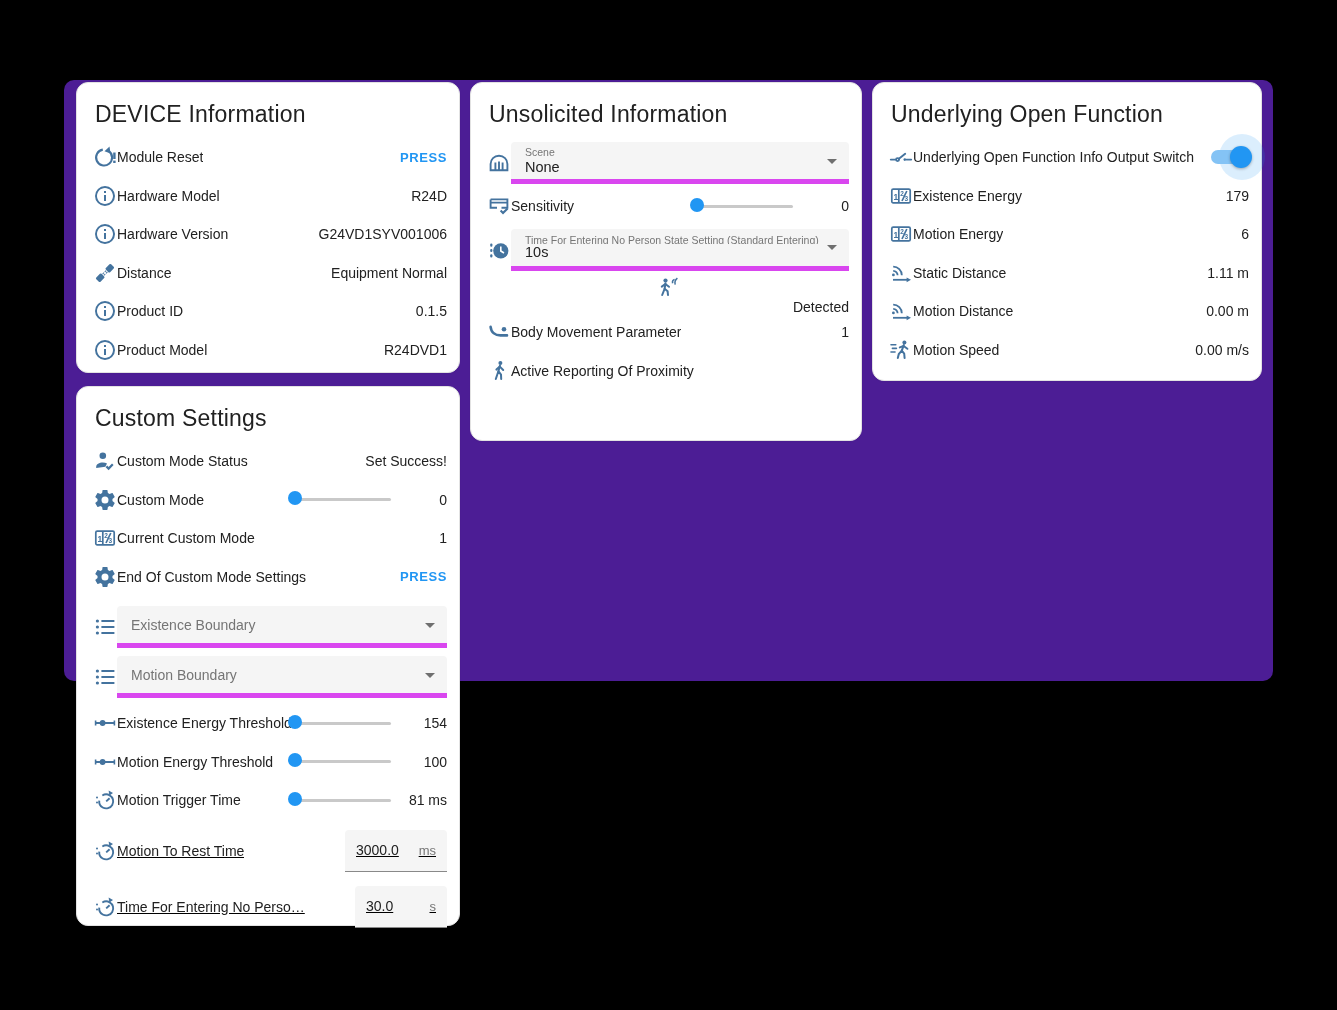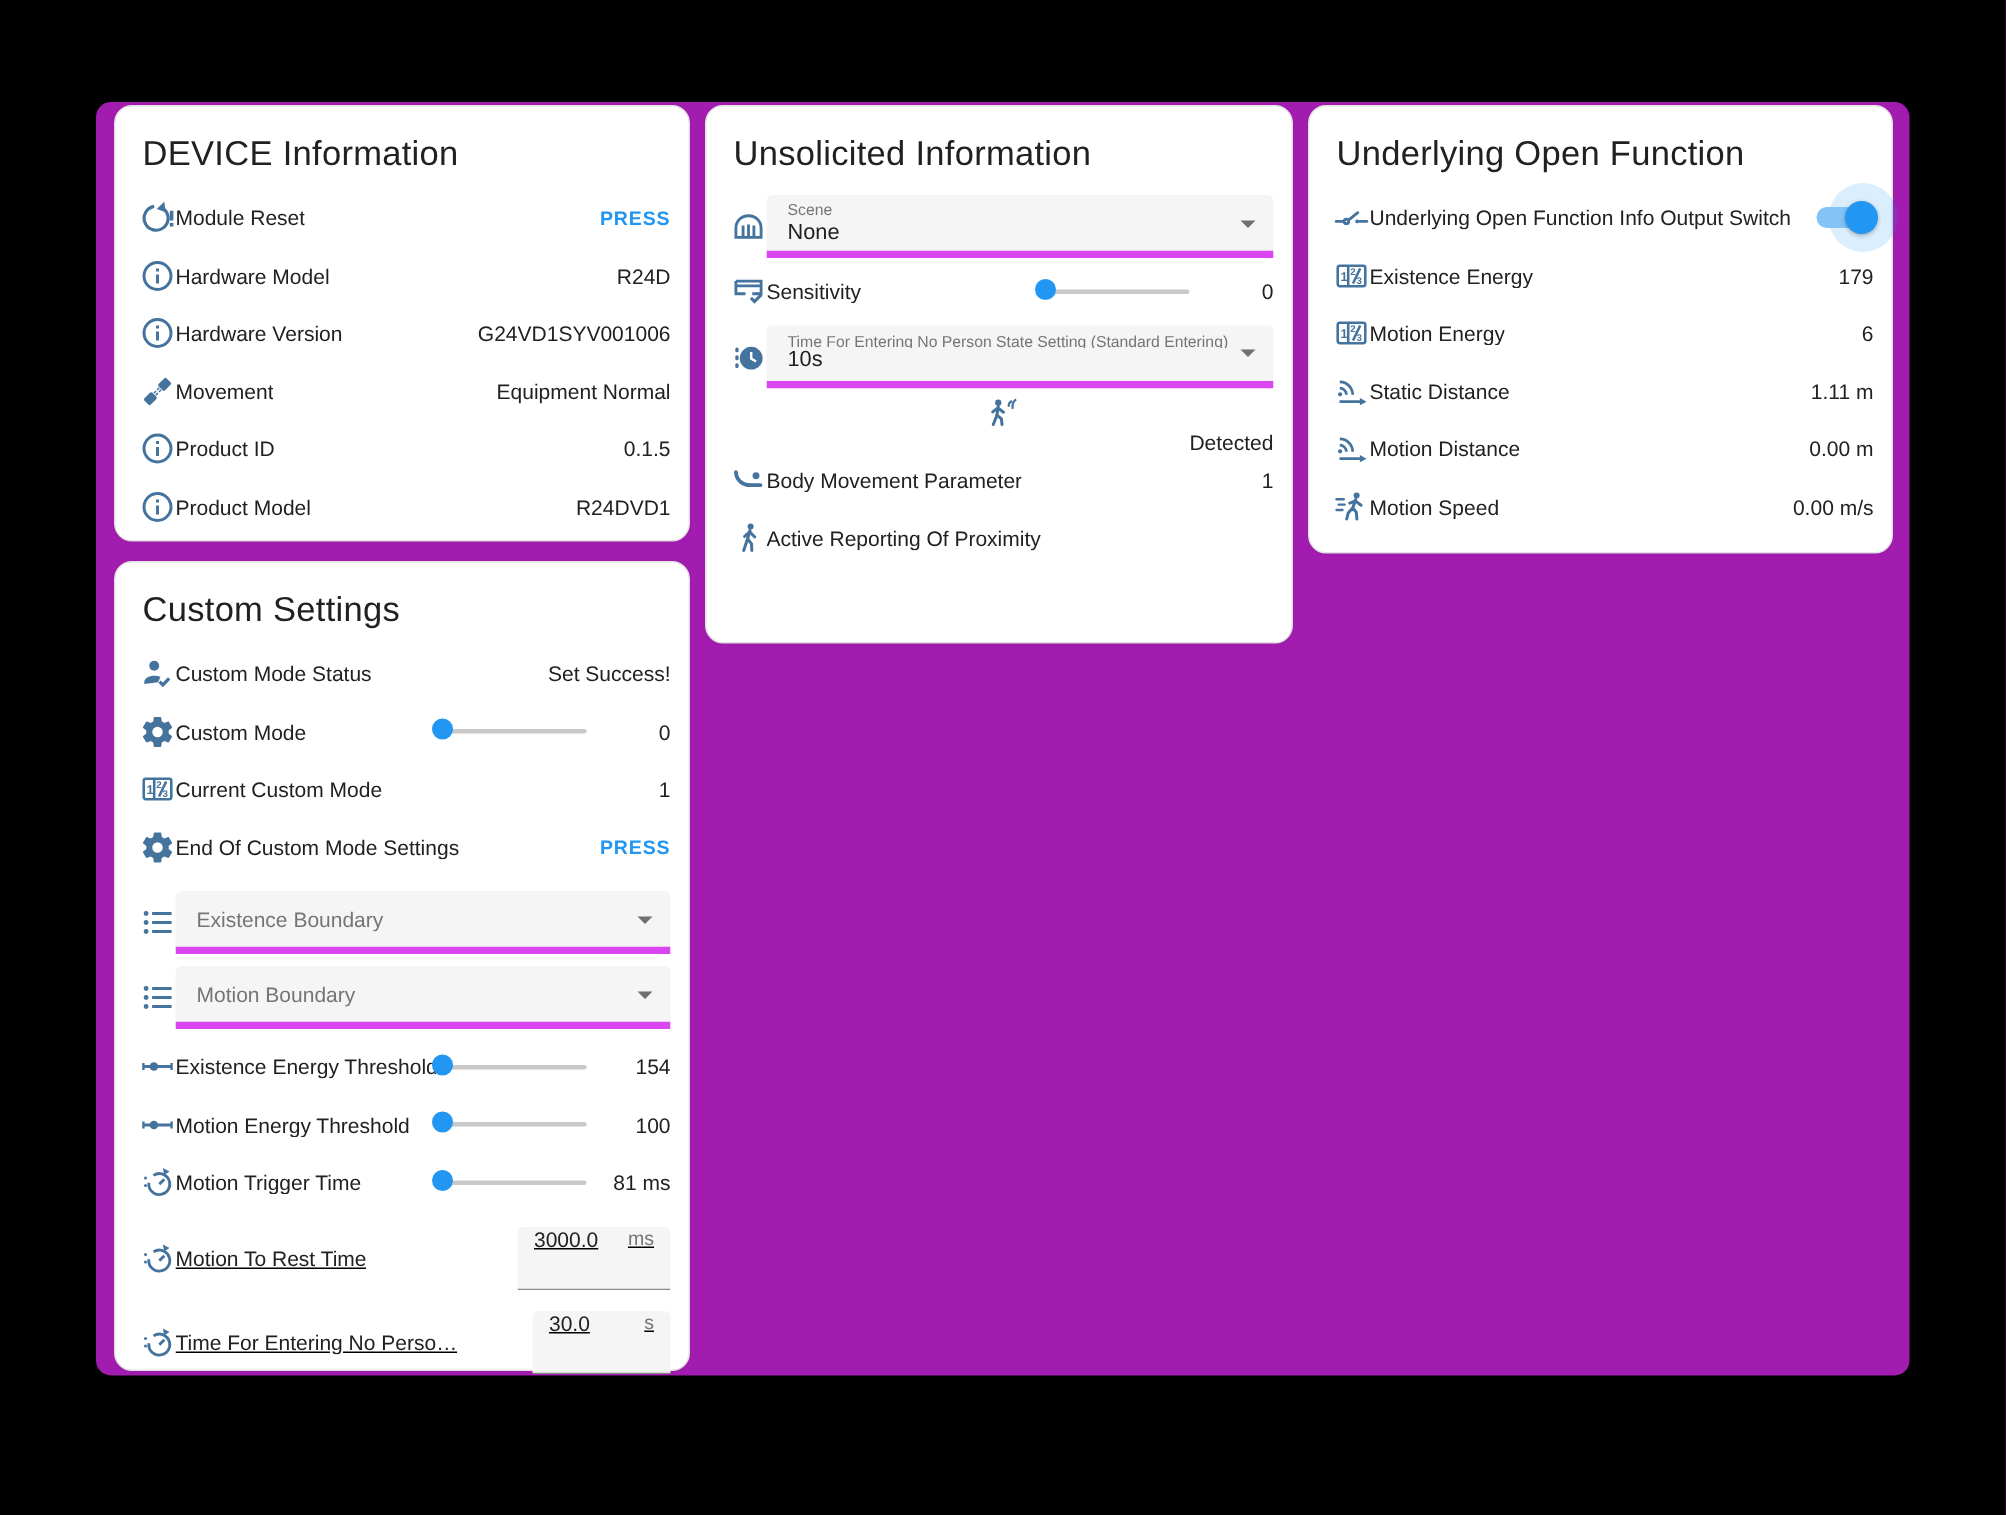--- a/index.html
+++ b/index.html
@@ -1,18 +1,18 @@
 <!DOCTYPE html>
 <html><head>
 <meta charset="utf-8">
 <style>
   * { margin:0; padding:0; box-sizing:border-box; }
   html,body { width:1337px; height:1010px; background:#000; font-family:"Liberation Sans", sans-serif; }
-  .page { position:absolute; left:64px; top:68px; width:1209px; height:849px;
-          background:#a21caf; border-radius:10px; }
+  .page { position:absolute; left:64px; top:80px; width:1209px; height:601px;
+          background:#4c1d95; border-radius:10px; }
   .card { position:absolute; background:#fff; border:1px solid #e2e2e2; border-radius:12px;
           padding:14px 12px 12px 16px; box-shadow:0 1px 2px rgba(0,0,0,0.03); overflow:visible; }
   .card-title { font-size:23px; font-weight:400; color:#212121; margin:4px 0 10px 2px; letter-spacing:0.2px; }
   .row { display:flex; align-items:center; height:38.5px; gap:0; }
   .icon { width:24px; height:24px; flex:0 0 24px; color:#44739e; display:flex; align-items:center; justify-content:center; }
   .icon svg { width:24px; height:24px; }
   .row-label { font-size:14px; color:#212121; white-space:nowrap; overflow:hidden; }
   .row-value { font-size:14px; color:#212121; margin-left:auto; white-space:nowrap; text-align:right; }
   .action { color:#2196f3; font-weight:700; font-size:13px; letter-spacing:0.6px; cursor:pointer; }
 
@@ -33,21 +33,21 @@
   .select .flabel { font-size:10.5px; color:#757575; line-height:13px; }
   .select .fvalue { font-size:14.5px; color:#212121; line-height:17px; }
   .select .plabel { font-size:14px; color:#757575; }
   .caret { position:absolute; right:12px; top:50%; margin-top:-2px;
            width:0; height:0; border-left:5px solid transparent; border-right:5px solid transparent;
            border-top:5px solid #6f6f6f; }
 
   
   .input-row { height:50px; margin-top:6px;text-decoration:underline; }
   .numbox { margin-left:auto; height:42px; background:#f5f5f5; border-bottom:1px solid #898989;
-            border-radius:4px 4px 0 0; display:flex; padding:0 11px; cursor:text; }
+            border-radius:4px 4px 0 0; display:flex; align-items:center; padding:0 11px; cursor:text; }
   .numbox .nval { font-size:14px; color:#212121; }
   .numbox .nunit { font-size:13px; color:#757575; margin-left:auto; padding-left:14px; }
   .w-lg { width:102px; } .w-sm { width:92px; }
 
   
   .switch { position:relative; margin-left:auto; width:38px; height:20px; flex:0 0 38px; cursor:pointer; }
   .switch .halo { position:absolute; width:46px; height:46px; border-radius:50%;
                   background:rgba(33,150,243,0.16); right:-16px; top:-13px; }
   .switch .strack { position:absolute; left:0; top:3px; width:36px; height:14px; border-radius:7px; background:#84c3f5; }
   .switch .sthumb { position:absolute; right:-3px; top:-1px; width:22px; height:22px; border-radius:50%;
@@ -241,21 +241,21 @@
         </span>
       <span class="row-label">Hardware Version</span>
       <span class="row-value">G24VD1SYV001006</span>
     </div>
     <div class="row">
       <span class="icon">
           <svg>
             <use href="#sym-connection"></use>
           </svg>
         </span>
-      <span class="row-label">Movement</span>
+      <span class="row-label">Distance</span>
       <span class="row-value">Equipment Normal</span>
     </div>
     <div class="row">
       <span class="icon">
           <svg>
             <use href="#sym-info"></use>
           </svg>
         </span>
       <span class="row-label">Product ID</span>
       <span class="row-value">0.1.5</span>

